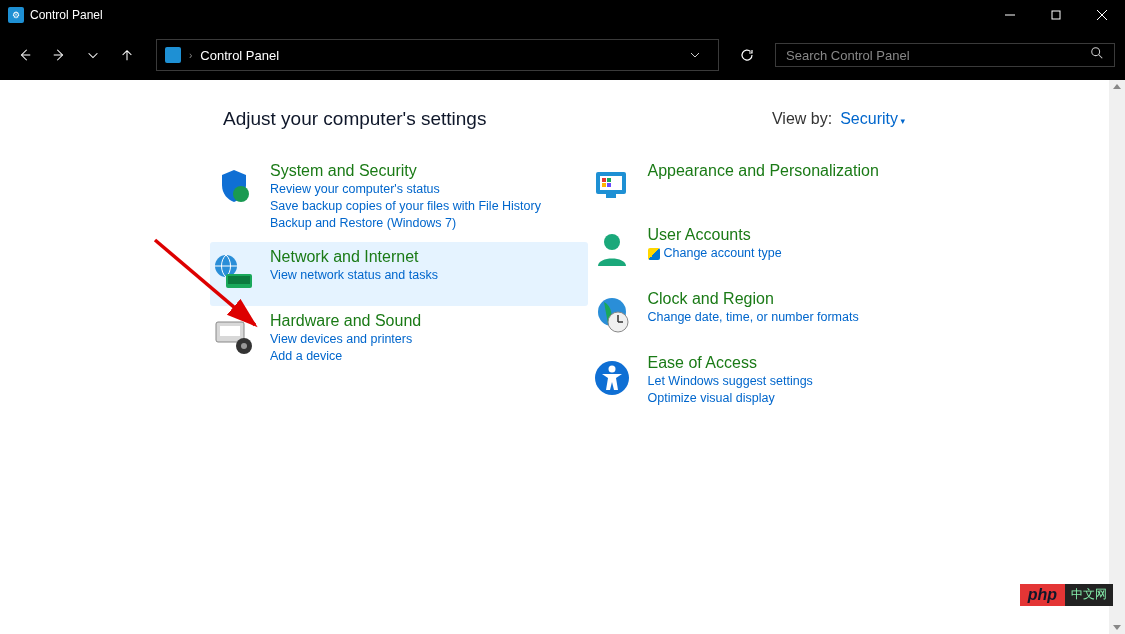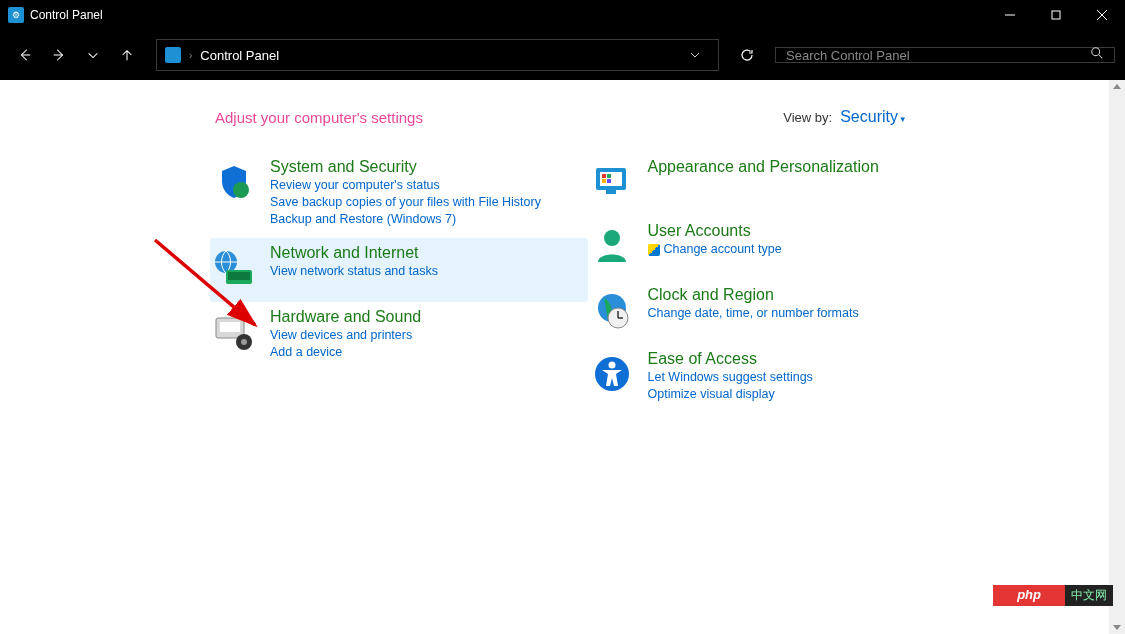--- a/index.html
+++ b/index.html
@@ -15,49 +15,49 @@
 
 .toolbar { height:50px; background:#000; display:flex; align-items:center; padding:0 10px; gap:4px; }
 .nav-btn { width:30px; height:30px; display:flex; align-items:center; justify-content:center; color:#fff; }
 .nav-btn svg { width:14px; height:14px; }
 .addr-box { flex:1; height:32px; border:1px solid #3a3a3a; background:#000; display:flex; align-items:center; margin:0 6px 0 10px; padding:0 8px; color:#fff; font-size:13px; }
 .addr-box .cp-icon { width:16px; height:16px; background:#1e90d4; border-radius:2px; margin-right:8px; }
 .addr-box .chev { color:#888; margin-right:8px; font-size:10px; }
 .addr-spacer { flex:1; }
 .addr-drop { color:#ccc; margin-right:10px; }
 .refresh-btn { width:36px; height:32px; display:flex; align-items:center; justify-content:center; color:#fff; margin-right:6px; }
-.search-box { width:340px; height:16px; border:1px solid #3a3a3a; background:#000; display:flex; align-items:center; padding:0 10px; }
+.search-box { width:340px; height:24px; border:1px solid #3a3a3a; background:#000; display:flex; align-items:center; padding:0 10px; }
 .search-box input { flex:1; background:transparent; border:none; color:#fff; font-size:13px; outline:none; }
 .search-box input::placeholder { color:#888; }
 .search-btn { color:#ccc; }
 
 
 .content { background:#fff; padding:28px 60px 0 60px; height:calc(100% - 80px); position:relative; }
 .hdr-row { display:flex; align-items:center; margin-bottom:26px; padding-left:155px; padding-right:160px; }
-.hdr-title { color:#ec4899; font-size:15px; flex:1; }
-.viewby { font-size:13px; color:#333; }
+.hdr-title { color:#0f172a; font-size:19px; flex:1;margin-left:8px; }
+.viewby { font-size:16px; color:#333; }
 .viewby-val { color:#0066cc; margin-left:8px; cursor:pointer; }
 .viewby-val::after { content:" ▾"; font-size:9px; }
 
 .grid { display:flex; padding-left:150px; padding-right:100px; }
 .col { flex:1; }
 .cat { display:flex; padding:6px 0 10px 0; border-radius:3px; }
 .cat.highlight { background:#e5f3ff; }
 .cat-icon { width:48px; height:48px; margin-right:12px; flex-shrink:0; display:flex; align-items:center; justify-content:center; }
 .cat-body { }
 .cat-title { color:#1a7a16; font-size:16px; margin-bottom:1px; }
 .cat-link { color:#0066cc; font-size:12.5px; line-height:1.35; display:block; }
 .shield { display:inline-block; width:12px; height:12px; background:linear-gradient(135deg,#ffd700 50%,#0078d4 50%); border-radius:2px; margin-right:4px; vertical-align:middle; }
 
 
 .arrow { position:absolute; left:150px; top:155px; pointer-events:none; }
 
 
 .wm { position:absolute; bottom:28px; right:12px; display:flex; }
-.wm-php { background:#e43535; color:#ffffff; font-size:13px; font-weight:bold; font-style:italic; padding:2px 24px; }
+.wm-php { background:#e43535; color:#0f172a; font-size:16px; font-weight:bold; font-style:italic; padding:2px 8px; }
 .wm-cn { background:#222; color:#86efac; font-size:12px; padding:2px 6px; }
 
 
 .scrollstub { position:absolute; right:0; top:80px; bottom:0; width:16px; background:#f0f0f0; }
 .scrollstub::before, .scrollstub::after { content:""; position:absolute; left:4px; width:8px; height:8px; }
 .scrollstub::before { top:4px; border-left:4px solid transparent; border-right:4px solid transparent; border-bottom:5px solid #888; width:0; height:0; }
 .scrollstub::after  { bottom:4px; border-left:4px solid transparent; border-right:4px solid transparent; border-top:5px solid #888; width:0; height:0; }
 </style>
 </head>
 <body>

